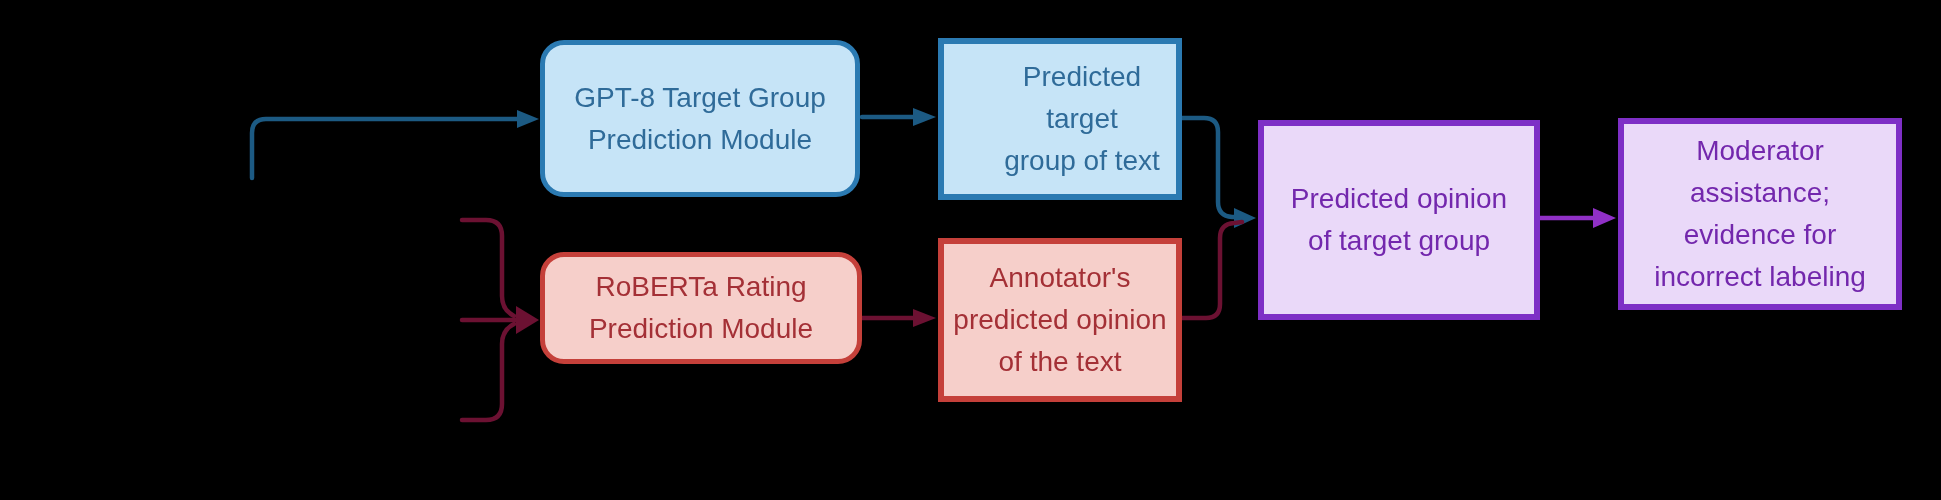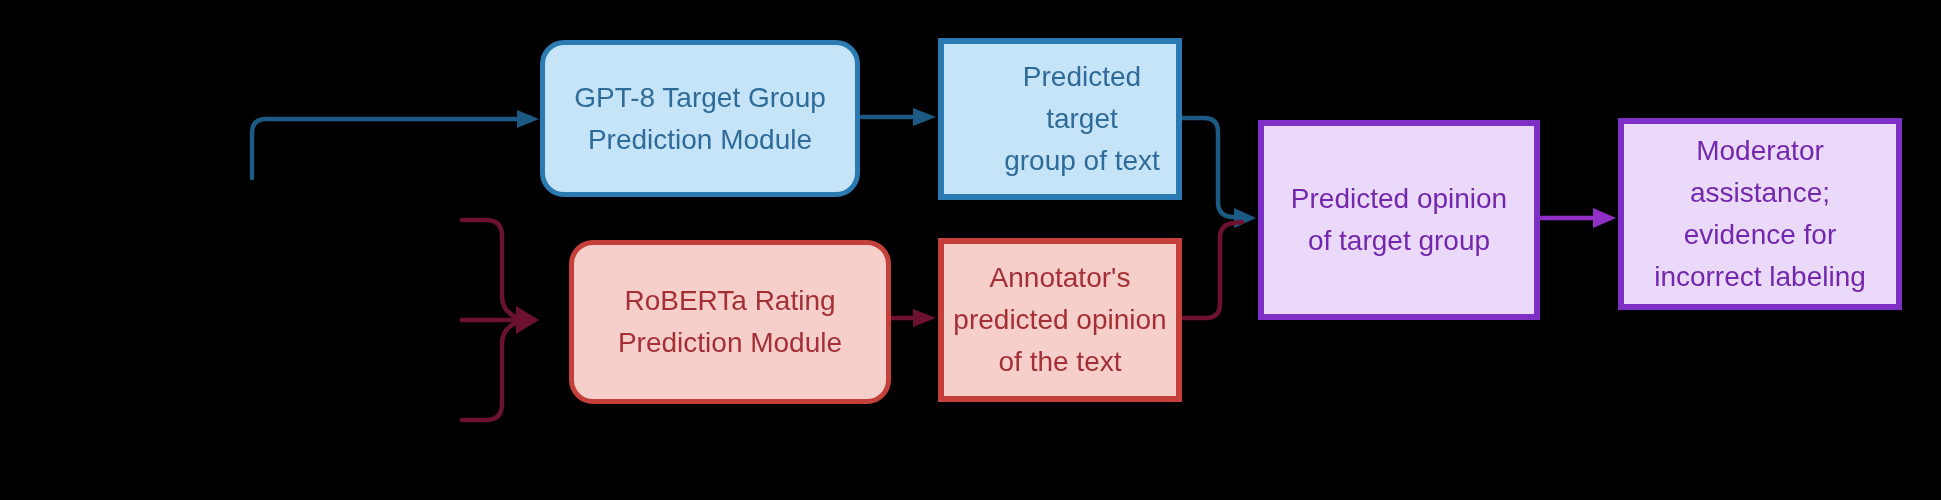--- a/index.html
+++ b/index.html
@@ -31,21 +31,21 @@
   .style-red    { background: var(--red-fill,    #f6cfca); border: 5px solid var(--red-border,    #c5403a); color: var(--red-text,    #a43036); }
   .style-blue   { background: var(--blue-fill,   #c6e4f7); border: 5px solid var(--blue-border,   #2b7ab2); color: var(--blue-text,   #2f6b99); }
   .module { border-radius: 24px; }
   .thick  { border-width: 6px; }
 
   
   .pos-offensive    { left: 38px;   top: 179px; width: 424px; height: 82px; }
   .pos-demographics { left: 38px;   top: 280px; width: 424px; height: 81px; }
   .pos-survey       { left: 38px;   top: 379px; width: 424px; height: 81px; }
   .pos-gpt2         { left: 540px;  top: 40px;  width: 320px; height: 157px; }
-  .pos-roberta      { left: 540px;  top: 240px; width: 322px; height: 164px; margin-left: 29px; }
+  .pos-roberta      { left: 540px;  top: 252px; width: 322px; height: 112px; }
   .pos-target-group { left: 938px;  top: 38px;  width: 244px; height: 162px; padding-left: 44px; }
   .pos-rating       { left: 938px;  top: 238px; width: 244px; height: 164px; }
   .pos-opinion      { left: 1258px; top: 120px; width: 282px; height: 200px; }
   .pos-moderator    { left: 1618px; top: 118px; width: 284px; height: 192px; }
 </style>
 </head>
 <body>
 
 <div class="canvas">
 

